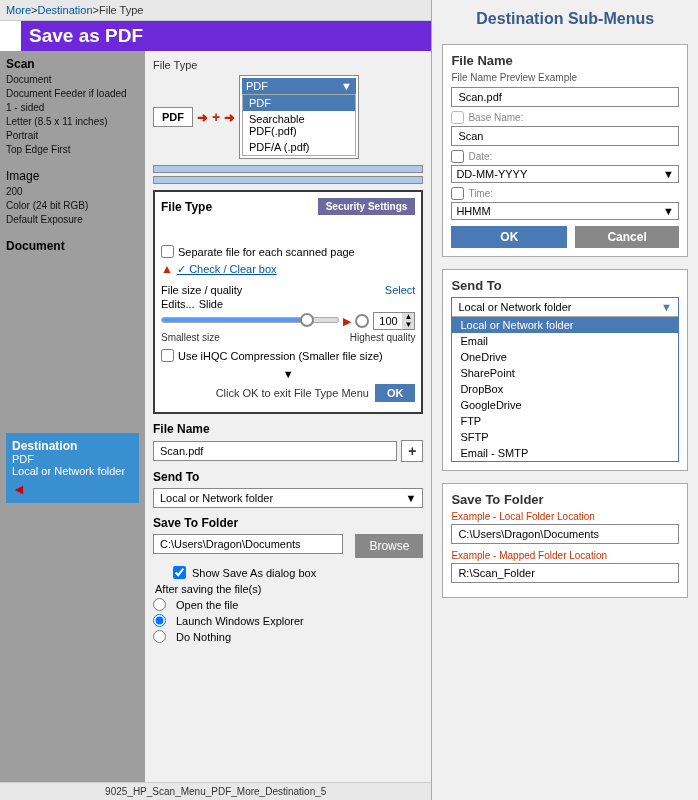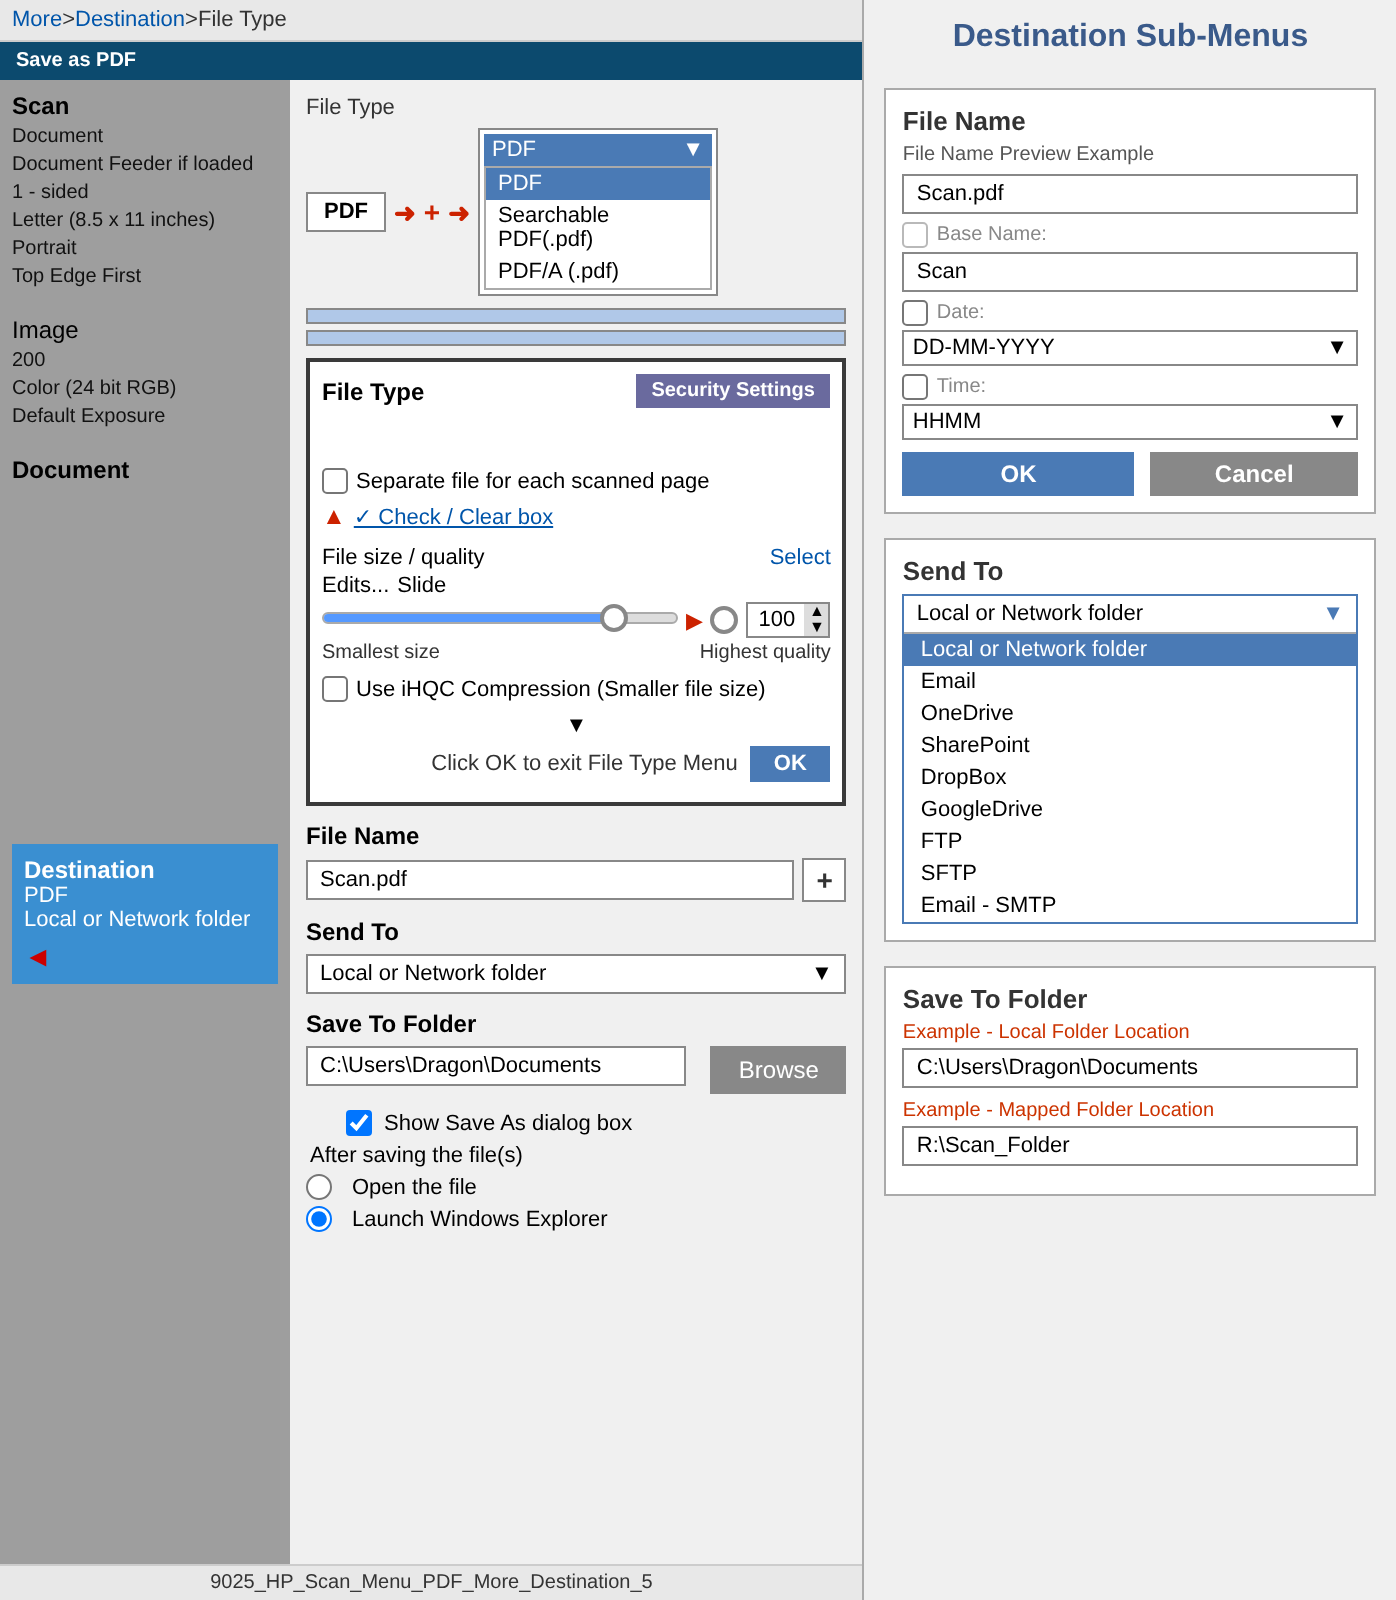--- a/index.html
+++ b/index.html
@@ -7,21 +7,21 @@
 
     .main-container { display: flex; width: 698px; height: 800px; }
 
     
     .left-panel { width: 463px; display: flex; flex-direction: column; border-right: 1px solid #aaa; }
 
     .breadcrumb-bar { background: #e8e8e8; padding: 4px 6px; font-size: 11px; border-bottom: 1px solid #ccc; display: flex; align-items: center; }
     .breadcrumb-bar a { color: #0055aa; text-decoration: none; }
     .breadcrumb-bar span { color: #333; }
 
-    .save-as-title { background: #0c4a6e; color: #fff; padding: 4px 8px; font-size: 10px; font-weight: bold; }
+    .save-as-title { background: #6d28d9; color: #fff; padding: 4px 8px; font-size: 19px; font-weight: bold; margin-left: 21px; }
 
     .left-content { display: flex; flex: 1; overflow: hidden; }
 
     
     .sidebar { width: 145px; background: #9e9e9e; padding: 6px; flex-shrink: 0; }
     .sidebar-scan { margin-bottom: 8px; }
     .sidebar-scan-title { font-weight: bold; font-size: 12px; color: #000; }
     .sidebar-scan-details { font-size: 10px; color: #111; line-height: 1.4; margin-top: 2px; }
     .sidebar-image { margin-bottom: 8px; margin-top: 12px; }
     .sidebar-image-title { font-weight: normal; font-size: 12px; color: #000; }
@@ -287,20 +287,24 @@
           </div>
           <div style="font-size:11px; margin: 4px 0 2px 2px;">After saving the file(s)</div>
           <div class="radio-option">
             <input type="radio" name="after_save" style="">
             <label>Open the file</label>
           </div>
           <div class="radio-option">
             <input type="radio" name="after_save" checked="" style="">
             <label>Launch Windows Explorer</label>
           </div>
+          <div class="radio-option">
+            <input type="radio" name="after_save" style="">
+            <label>Do Nothing</label>
+          </div>
         </div>
       </div>
     </div>
 
     <div class="bottom-bar">9025_HP_Scan_Menu_PDF_More_Destination_5</div>
   </div>
 
   <div class="right-panel">
     <div class="right-panel-title">Destination Sub-Menus</div>
 

